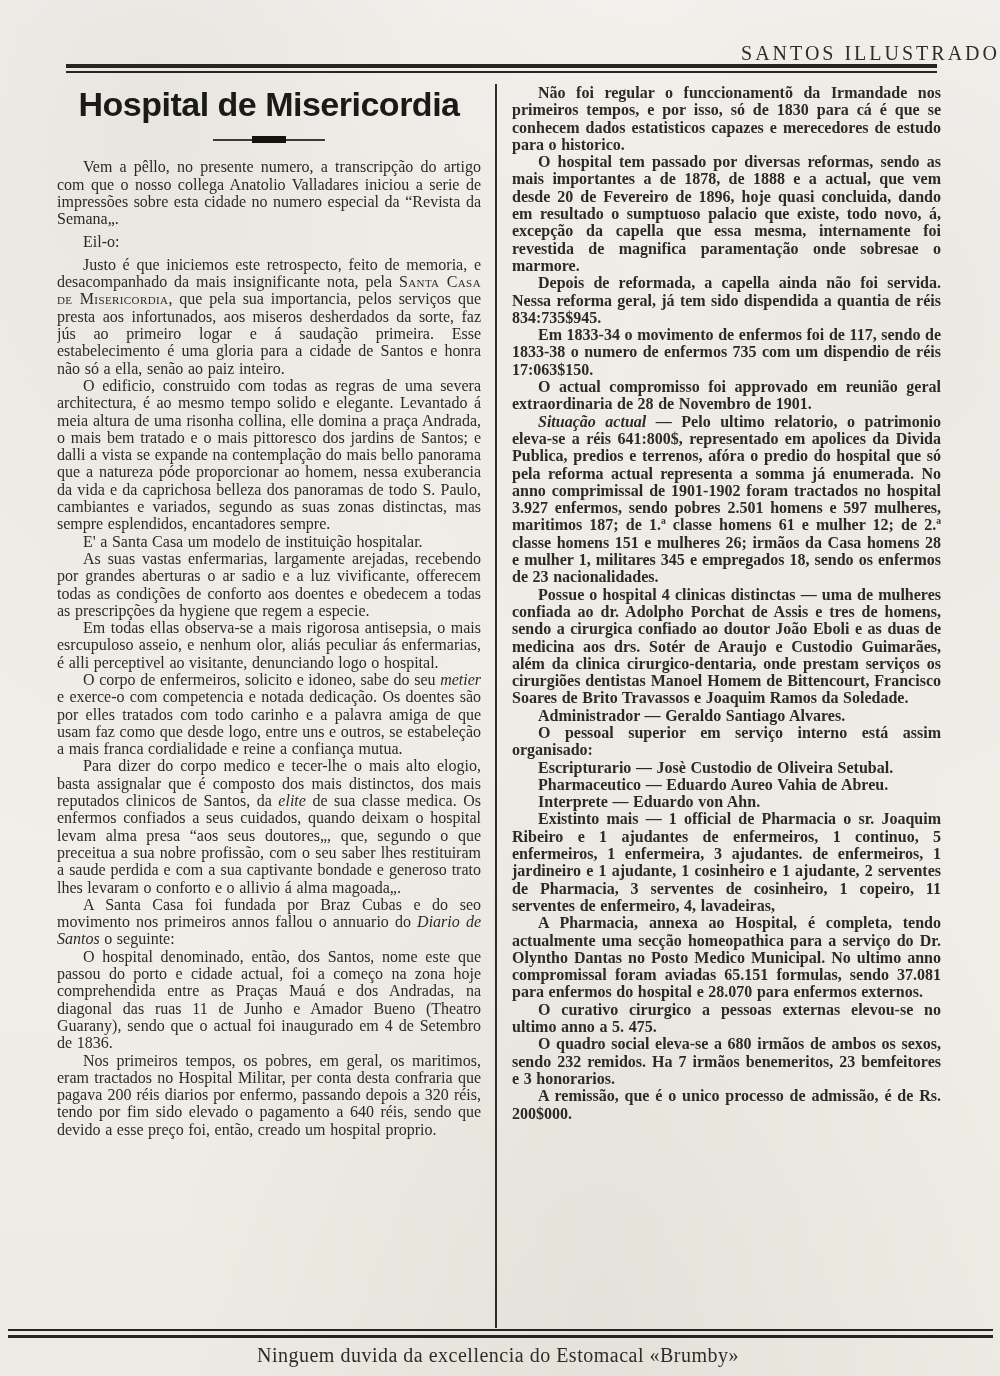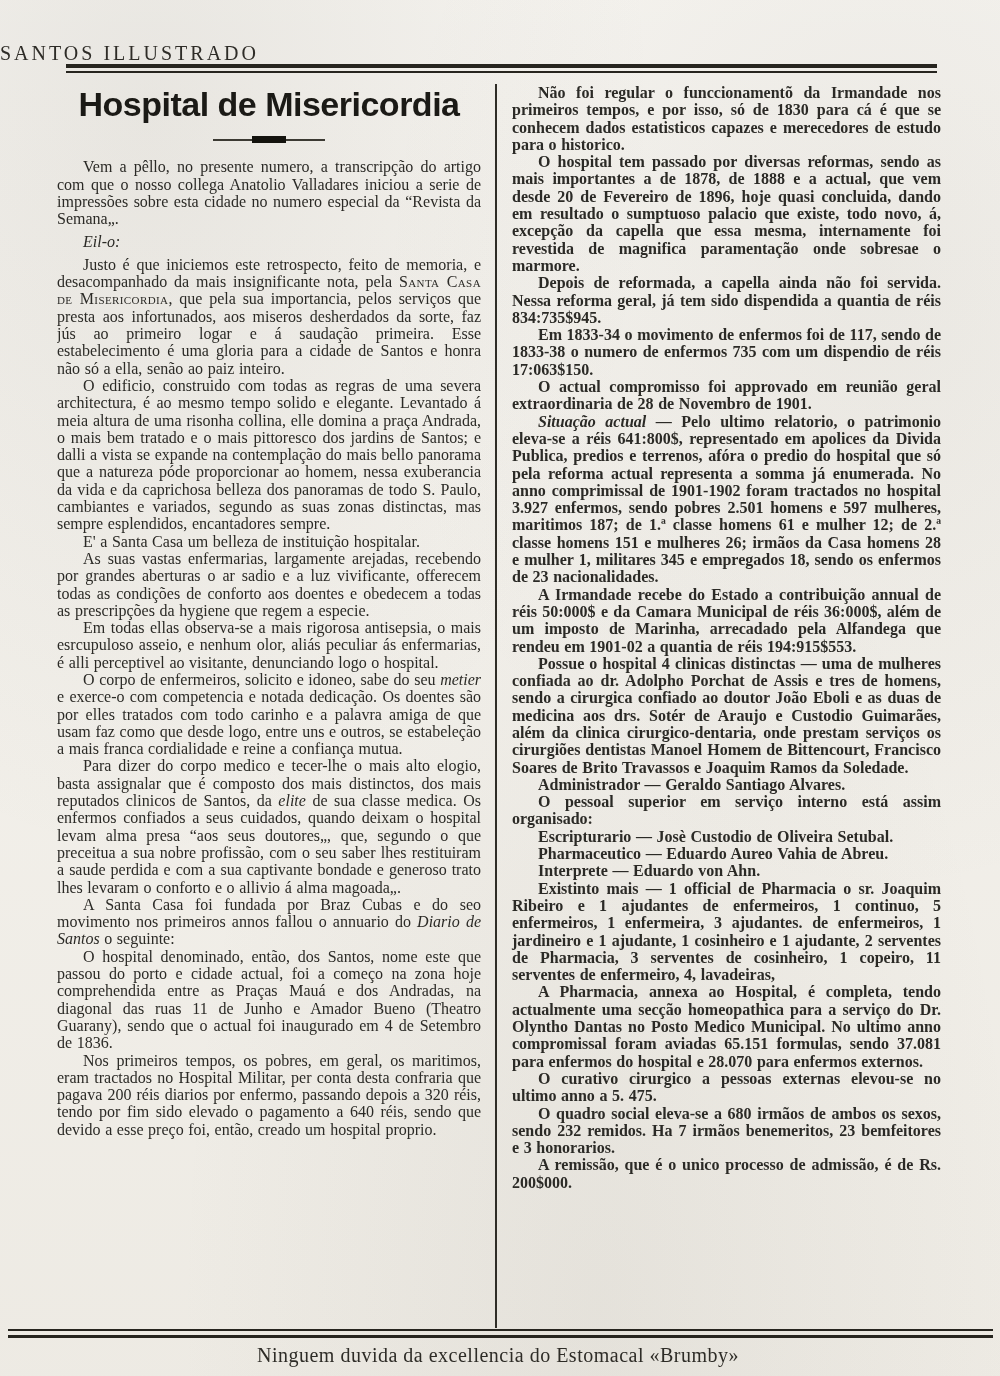--- a/index.html
+++ b/index.html
@@ -8,21 +8,21 @@
     background-color:#f2efe8;
     background-image:
       radial-gradient(ellipse at 15% 8%, rgba(110,105,95,0.10), transparent 42%),
       radial-gradient(ellipse at 88% 20%, rgba(110,105,95,0.08), transparent 40%),
       radial-gradient(ellipse at 60% 95%, rgba(110,105,95,0.07), transparent 50%),
       linear-gradient(180deg, rgba(255,255,255,0.35), rgba(0,0,0,0.02));
     font-family:"Liberation Serif", serif;
     color:#2b2a26;
   }
   .masthead{
-    position:absolute;top:42px;left:0;right:0;text-align:left;
+    position:absolute;top:42px;left:0;right:0;text-align:right;
     font-size:20px;letter-spacing:3px;color:#2e2c27;white-space:nowrap;
   }
   .head-rule{position:absolute;top:64px;left:66px;width:871px;}
   .head-rule .r1{height:3.5px;background:#27251f;}
   .head-rule .r2{height:1.8px;background:#27251f;margin-top:3.5px;}
   .columns{
     position:absolute;top:84px;left:57px;width:884px;height:1244px;
     display:flex;overflow:hidden;
   }
   .col-left{width:438px;padding-right:14px;box-sizing:border-box;}
@@ -33,21 +33,21 @@
     margin:2px 0 0;line-height:1.1;
   }
   .title-ornament{position:relative;width:112px;height:7px;margin:13px auto 15px;}
   .title-ornament .thin{position:absolute;top:3px;left:0;right:0;height:1.5px;background:#3c3a33;}
   .title-ornament .thick{position:absolute;top:0;left:39px;width:34px;height:6.5px;background:#14130e;}
   p.para{
     margin:0;font-size:16px;line-height:17.3px;text-align:justify;
     text-indent:26px;word-spacing:0.6px;
     hyphens:auto;-webkit-hyphens:auto;
   }
-  p.para.spaced{margin:5px 0 6px;font-style:italic;}
+  p.para.spaced{margin:5px 0 6px;}
   p.para .it{font-style:italic;}
   p.para .sc{font-variant:small-caps;letter-spacing:0.4px;}
   .foot-rule{position:absolute;top:1329px;left:8px;width:985px;}
   .foot-rule .r1{height:1.5px;background:#27251f;}
   .foot-rule .r2{height:3.5px;background:#27251f;margin-top:4px;}
   .footer-line{
     position:absolute;top:1344px;left:0;right:4px;text-align:center;
     font-size:20px;color:#2e2c27;letter-spacing:0.5px;white-space:nowrap;
   }
 </style>
@@ -66,38 +66,37 @@
     <h1 class="article-title">Hospital de Misericordia</h1>
     <div class="title-ornament">
       <div class="thin"></div>
       <div class="thick"></div>
     </div>
     <div>
         <p class="para"><span>Vem a pêllo, no presente numero, a transcripção do artigo com que o nosso collega Anatolio Valladares iniciou a serie de impressões sobre esta cidade no numero especial da “Revista da Semana„.</span></p>
         <p class="para spaced"><span>Eil-o:</span></p>
         <p class="para"><span>Justo é que iniciemos este retrospecto, feito de memoria, e desacompanhado da mais insignificante nota, pela </span><span class="sc">Santa Casa de Misericordia</span><span>, que pela sua importancia, pelos serviços que presta aos infortunados, aos miseros desherdados da sorte, faz jús ao primeiro logar e á saudação primeira. Esse estabelecimento é uma gloria para a cidade de Santos e honra não só a ella, senão ao paiz inteiro.</span></p>
         <p class="para"><span>O edificio, construido com todas as regras de uma severa architectura, é ao mesmo tempo solido e elegante. Levantado á meia altura de uma risonha collina, elle domina a praça Andrada, o mais bem tratado e o mais pittoresco dos jardins de Santos; e dalli a vista se expande na contemplação do mais bello panorama que a natureza póde proporcionar ao homem, nessa exuberancia da vida e da caprichosa belleza dos panoramas de todo S. Paulo, cambiantes e variados, segundo as suas zonas distinctas, mas sempre esplendidos, encantadores sempre.</span></p>
-        <p class="para"><span>E' a Santa Casa um belleza de instituição hospitalar.</span></p>
+        <p class="para"><span>E' a Santa Casa um modelo de instituição hospitalar.</span></p>
         <p class="para"><span>As suas vastas enfermarias, largamente arejadas, recebendo por grandes aberturas o ar sadio e a luz vivificante, offerecem todas as condições de conforto aos doentes e obedecem a todas as prescripções da hygiene que regem a especie.</span></p>
         <p class="para"><span>Em todas ellas observa-se a mais rigorosa antisepsia, o mais esrcupuloso asseio, e nenhum olor, aliás peculiar ás enfermarias, é alli perceptivel ao visitante, denunciando logo o hospital.</span></p>
         <p class="para"><span>O corpo de enfermeiros, solicito e idoneo, sabe do seu </span><span class="it">metier</span><span> e exerce-o com competencia e notada dedicação. Os doentes são por elles tratados com todo carinho e a palavra amiga de que usam faz como que desde logo, entre uns e outros, se estabeleção a mais franca cordialidade e reine a confiança mutua.</span></p>
         <p class="para"><span>Para dizer do corpo medico e tecer-lhe o mais alto elogio, basta assignalar que é composto dos mais distinctos, dos mais reputados clinicos de Santos, da </span><span class="it">elite</span><span> de sua classe medica. Os enfermos confiados a seus cuidados, quando deixam o hospital levam alma presa “aos seus doutores„, que, segundo o que preceitua a sua nobre profissão, com o seu saber lhes restituiram a saude perdida e com a sua captivante bondade e generoso trato lhes levaram o conforto e o allivio á alma magoada„.</span></p>
         <p class="para"><span>A Santa Casa foi fundada por Braz Cubas e do seo movimento nos primeiros annos fallou o annuario do </span><span class="it">Diario de Santos</span><span> o seguinte:</span></p>
         <p class="para"><span>O hospital denominado, então, dos Santos, nome este que passou do porto e cidade actual, foi a começo na zona hoje comprehendida entre as Praças Mauá e dos Andradas, na diagonal das ruas 11 de Junho e Amador Bueno (Theatro Guarany), sendo que o actual foi inaugurado em 4 de Setembro de 1836.</span></p>
         <p class="para"><span>Nos primeiros tempos, os pobres, em geral, os maritimos, eram tractados no Hospital Militar, per conta desta confraria que pagava 200 réis diarios por enfermo, passando depois a 320 réis, tendo por fim sido elevado o pagamento a 640 réis, sendo que devido a esse preço foi, então, creado um hospital proprio.</span></p>
       </div>
   </div>
   <div class="col-right">
       <p class="para"><span>Não foi regular o funccionamentõ da Irmandade nos primeiros tempos, e por isso, só de 1830 para cá é que se conhecem dados estatisticos capazes e merecedores de estudo para o historico.</span></p>
       <p class="para"><span>O hospital tem passado por diversas reformas, sendo as mais importantes a de 1878, de 1888 e a actual, que vem desde 20 de Fevereiro de 1896, hoje quasi concluida, dando em resultado o sumptuoso palacio que existe, todo novo, á, excepção da capella que essa mesma, internamente foi revestida de magnifica paramentação onde sobresae o marmore.</span></p>
       <p class="para"><span>Depois de reformada, a capella ainda não foi servida. Nessa reforma geral, já tem sido dispendida a quantia de réis 834:735$945.</span></p>
       <p class="para"><span>Em 1833-34 o movimento de enfermos foi de 117, sendo de 1833-38 o numero de enfermos 735 com um dispendio de réis 17:063$150.</span></p>
       <p class="para"><span>O actual compromisso foi approvado em reunião geral extraordinaria de 28 de Novembro de 1901.</span></p>
       <p class="para"><span class="it">Situação actual</span><span> — Pelo ultimo relatorio, o patrimonio eleva-se a réis 641:800$, representado em apolices da Divida Publica, predios e terrenos, afóra o predio do hospital que só pela reforma actual representa a somma já enumerada. No anno comprimissal de 1901-1902 foram tractados no hospital 3.927 enfermos, sendo pobres 2.501 homens e 597 mulheres, maritimos 187; de 1.ª classe homens 61 e mulher 12; de 2.ª classe homens 151 e mulheres 26; irmãos da Casa homens 28 e mulher 1, militares 345 e empregados 18, sendo os enfermos de 23 nacionalidades.</span></p>
-      <p class="para"><span>A Irmandade recebe do Estado a contribuição annual de réis 50:000$ e da Camara Municipal de réis 36:000$, além de um imposto de Marinha, arrecadado pela Alfandega que rendeu em 1901-02 a quantia de réis 194:915$553.</span></p>
       <p class="para"><span>Possue o hospital 4 clinicas distinctas — uma de mulheres confiada ao dr. Adolpho Porchat de Assis e tres de homens, sendo a cirurgica confiado ao doutor João Eboli e as duas de medicina aos drs. Sotér de Araujo e Custodio Guimarães, além da clinica cirurgico-dentaria, onde prestam serviços os cirurgiões dentistas Manoel Homem de Bittencourt, Francisco Soares de Brito Travassos e Joaquim Ramos da Soledade.</span></p>
       <p class="para"><span>Administrador — Geraldo Santiago Alvares.</span></p>
       <p class="para"><span>O pessoal superior em serviço interno está assim organisado:</span></p>
       <p class="para"><span>Escripturario — Josè Custodio de Oliveira Setubal.</span></p>
       <p class="para"><span>Pharmaceutico — Eduardo Aureo Vahia de Abreu.</span></p>
       <p class="para"><span>Interprete — Eduardo von Ahn.</span></p>
       <p class="para"><span>Existinto mais — 1 official de Pharmacia o sr. Joaquim Ribeiro e 1 ajudantes de enfermeiros, 1 continuo, 5 enfermeiros, 1 enfermeira, 3 ajudantes. de enfermeiros, 1 jardineiro e 1 ajudante, 1 cosinheiro e 1 ajudante, 2 serventes de Pharmacia, 3 serventes de cosinheiro, 1 copeiro, 11 serventes de enfermeiro, 4, lavadeiras,</span></p>
       <p class="para"><span>A Pharmacia, annexa ao Hospital, é completa, tendo actualmente uma secção homeopathica para a serviço do Dr. Olyntho Dantas no Posto Medico Municipal. No ultimo anno compromissal foram aviadas 65.151 formulas, sendo 37.081 para enfermos do hospital e 28.070 para enfermos externos.</span></p>
       <p class="para"><span>O curativo cirurgico a pessoas externas elevou-se no ultimo anno a 5. 475.</span></p>
       <p class="para"><span>O quadro social eleva-se a 680 irmãos de ambos os sexos, sendo 232 remidos. Ha 7 irmãos benemeritos, 23 bemfeitores e 3 honorarios.</span></p>

